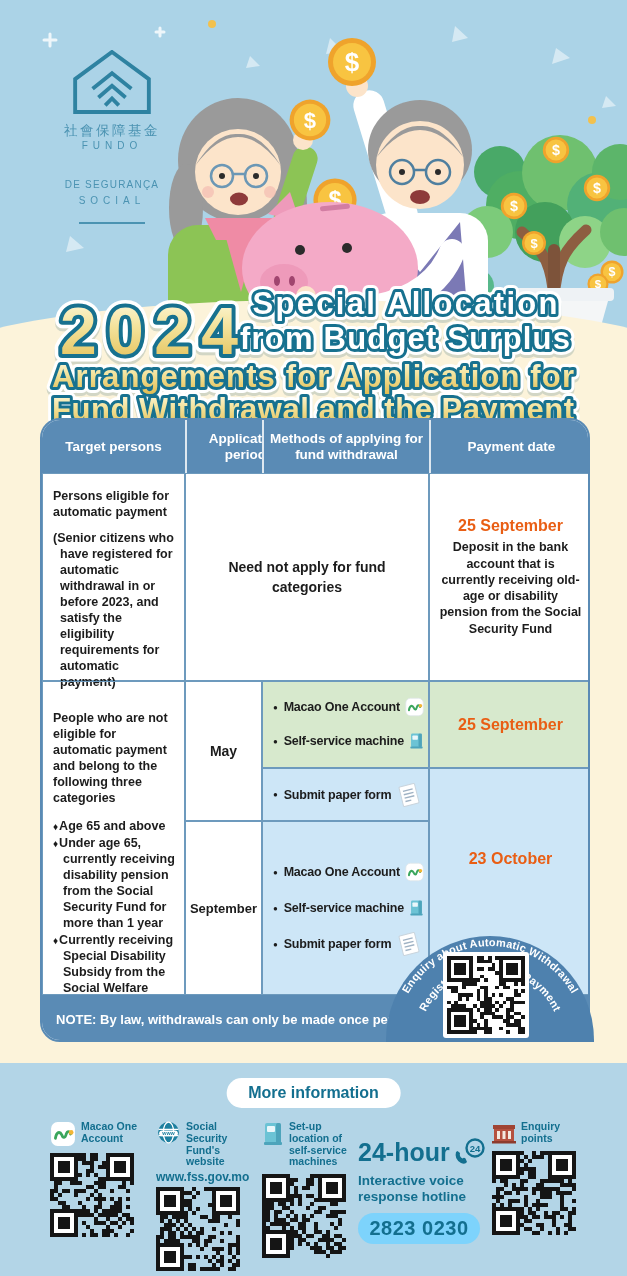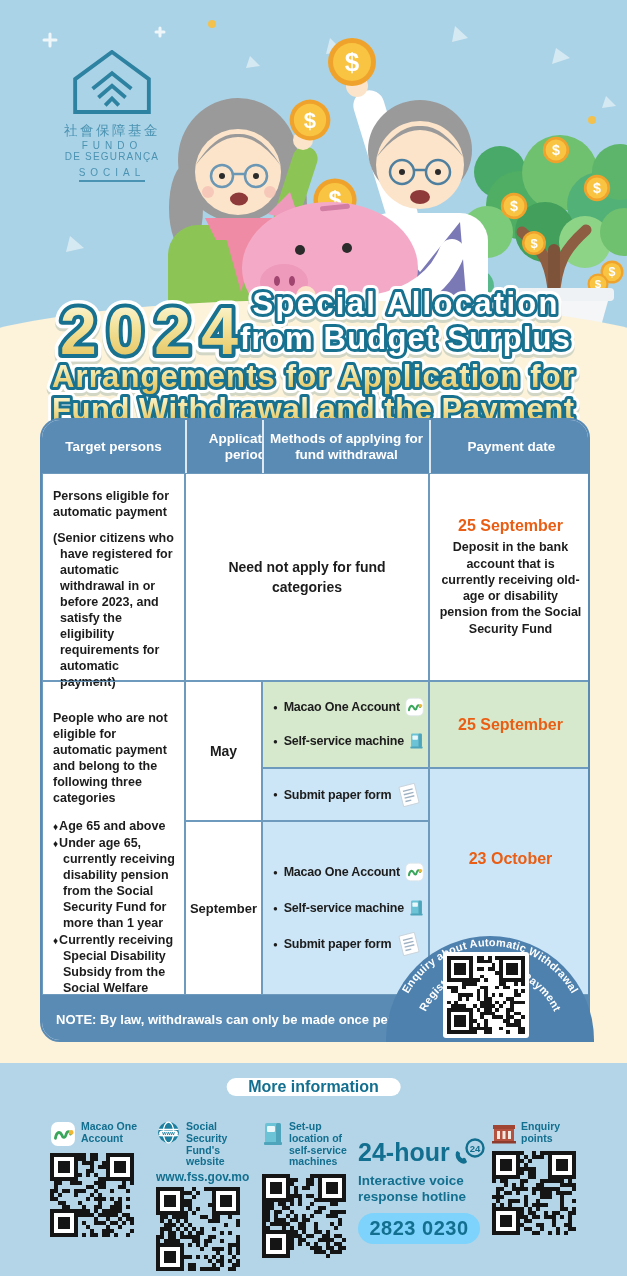--- a/index.html
+++ b/index.html
@@ -4,22 +4,22 @@
 <style>
   html,body{margin:0;padding:0;}
   body{font-family:"Liberation Sans",sans-serif;}
   .poster{position:relative;width:627px;height:1276px;background:#fcf3da;overflow:hidden;}
 
   
   .top{position:absolute;top:0;left:0;width:627px;height:345px;background:#abd3e7;overflow:hidden;}
   .logo{position:absolute;top:50px;left:52px;width:120px;text-align:center;color:#4b93b2;}
   .logo .cn{font-size:13.5px;letter-spacing:2.5px;margin-top:4px;white-space:nowrap;}
   .logo .pt{font-size:10px;letter-spacing:5px;white-space:nowrap;}
-  .logo .pt.mid{letter-spacing:1.2px;}
-  .logo .pt.und{border-bottom:2px solid #4b93b2;padding-bottom:2px;letter-spacing:5px;}
+  .logo .pt.mid{letter-spacing:1.2px;margin-top:28px;}
+  .logo .pt.und{border-bottom:2px solid #4b93b2;padding-bottom:16px;letter-spacing:5px;}
 
   .cream-arc{position:absolute;top:300px;left:-80px;right:-80px;height:70px;background:#fcf3da;
              border-radius:50% 50% 0 0 / 70px 70px 0 0;}
 
   .title-svg{position:absolute;top:268px;left:0;width:627px;height:170px;
              filter:drop-shadow(0 3px 0 rgba(23,84,107,.18));}
 
   
   .table{position:absolute;left:40px;top:418px;width:550px;height:624px;background:#fff;
          border:2px solid #5a8bb5;border-radius:20px;box-sizing:border-box;overflow:hidden;}
@@ -49,21 +49,21 @@
   .dome{position:absolute;left:386px;top:936px;width:208px;height:106px;background:#4e81ae;
         border-radius:104px 104px 0 0;z-index:6;}
   .dome svg.arcs{position:absolute;left:0;top:0;width:208px;height:106px;}
   .arc-text{fill:#fff;font-weight:bold;font-size:11px;letter-spacing:.2px;}
   .enquiry-qr{position:absolute;left:47px;top:18px;width:78px;height:78px;background:#fff;padding:4px;border-radius:3px;}
   .dome .enquiry-qr{left:57px;top:16px;}
 
   
   .footer{position:absolute;left:0;top:1063px;width:627px;height:213px;background:#b3d5e7;}
   .pill{position:absolute;top:15px;left:50%;transform:translateX(-50%);background:#fff;border-radius:17px;
-        padding:0 22px;font-weight:bold;font-size:16px;color:#136f8f;white-space:nowrap;}
+        padding:6px 22px;font-weight:bold;font-size:16px;color:#136f8f;white-space:nowrap;}
   .fblock{position:absolute;top:58px;width:96px;color:#136f8f;}
   .flabel{display:flex;gap:5px;align-items:flex-start;font-weight:bold;font-size:10.5px;line-height:1.12;}
   .furl{font-weight:bold;font-size:12px;margin-top:2px;white-space:nowrap;}
   .qr{width:84px;height:84px;margin-top:6px;}
   .hot{position:absolute;left:358px;top:75px;width:128px;color:#136f8f;}
   .hot .t{font-weight:bold;font-size:25px;display:flex;align-items:flex-start;gap:2px;white-space:nowrap;}
   .hot .d{font-weight:bold;font-size:13.5px;line-height:1.22;margin-top:3px;width:125px;}
   .hot .num{background:#7dd3fc;border-radius:16px;margin-top:7px;padding:4px 0;width:122px;text-align:center;
             font-weight:bold;font-size:20px;letter-spacing:.5px;}
 </style>

